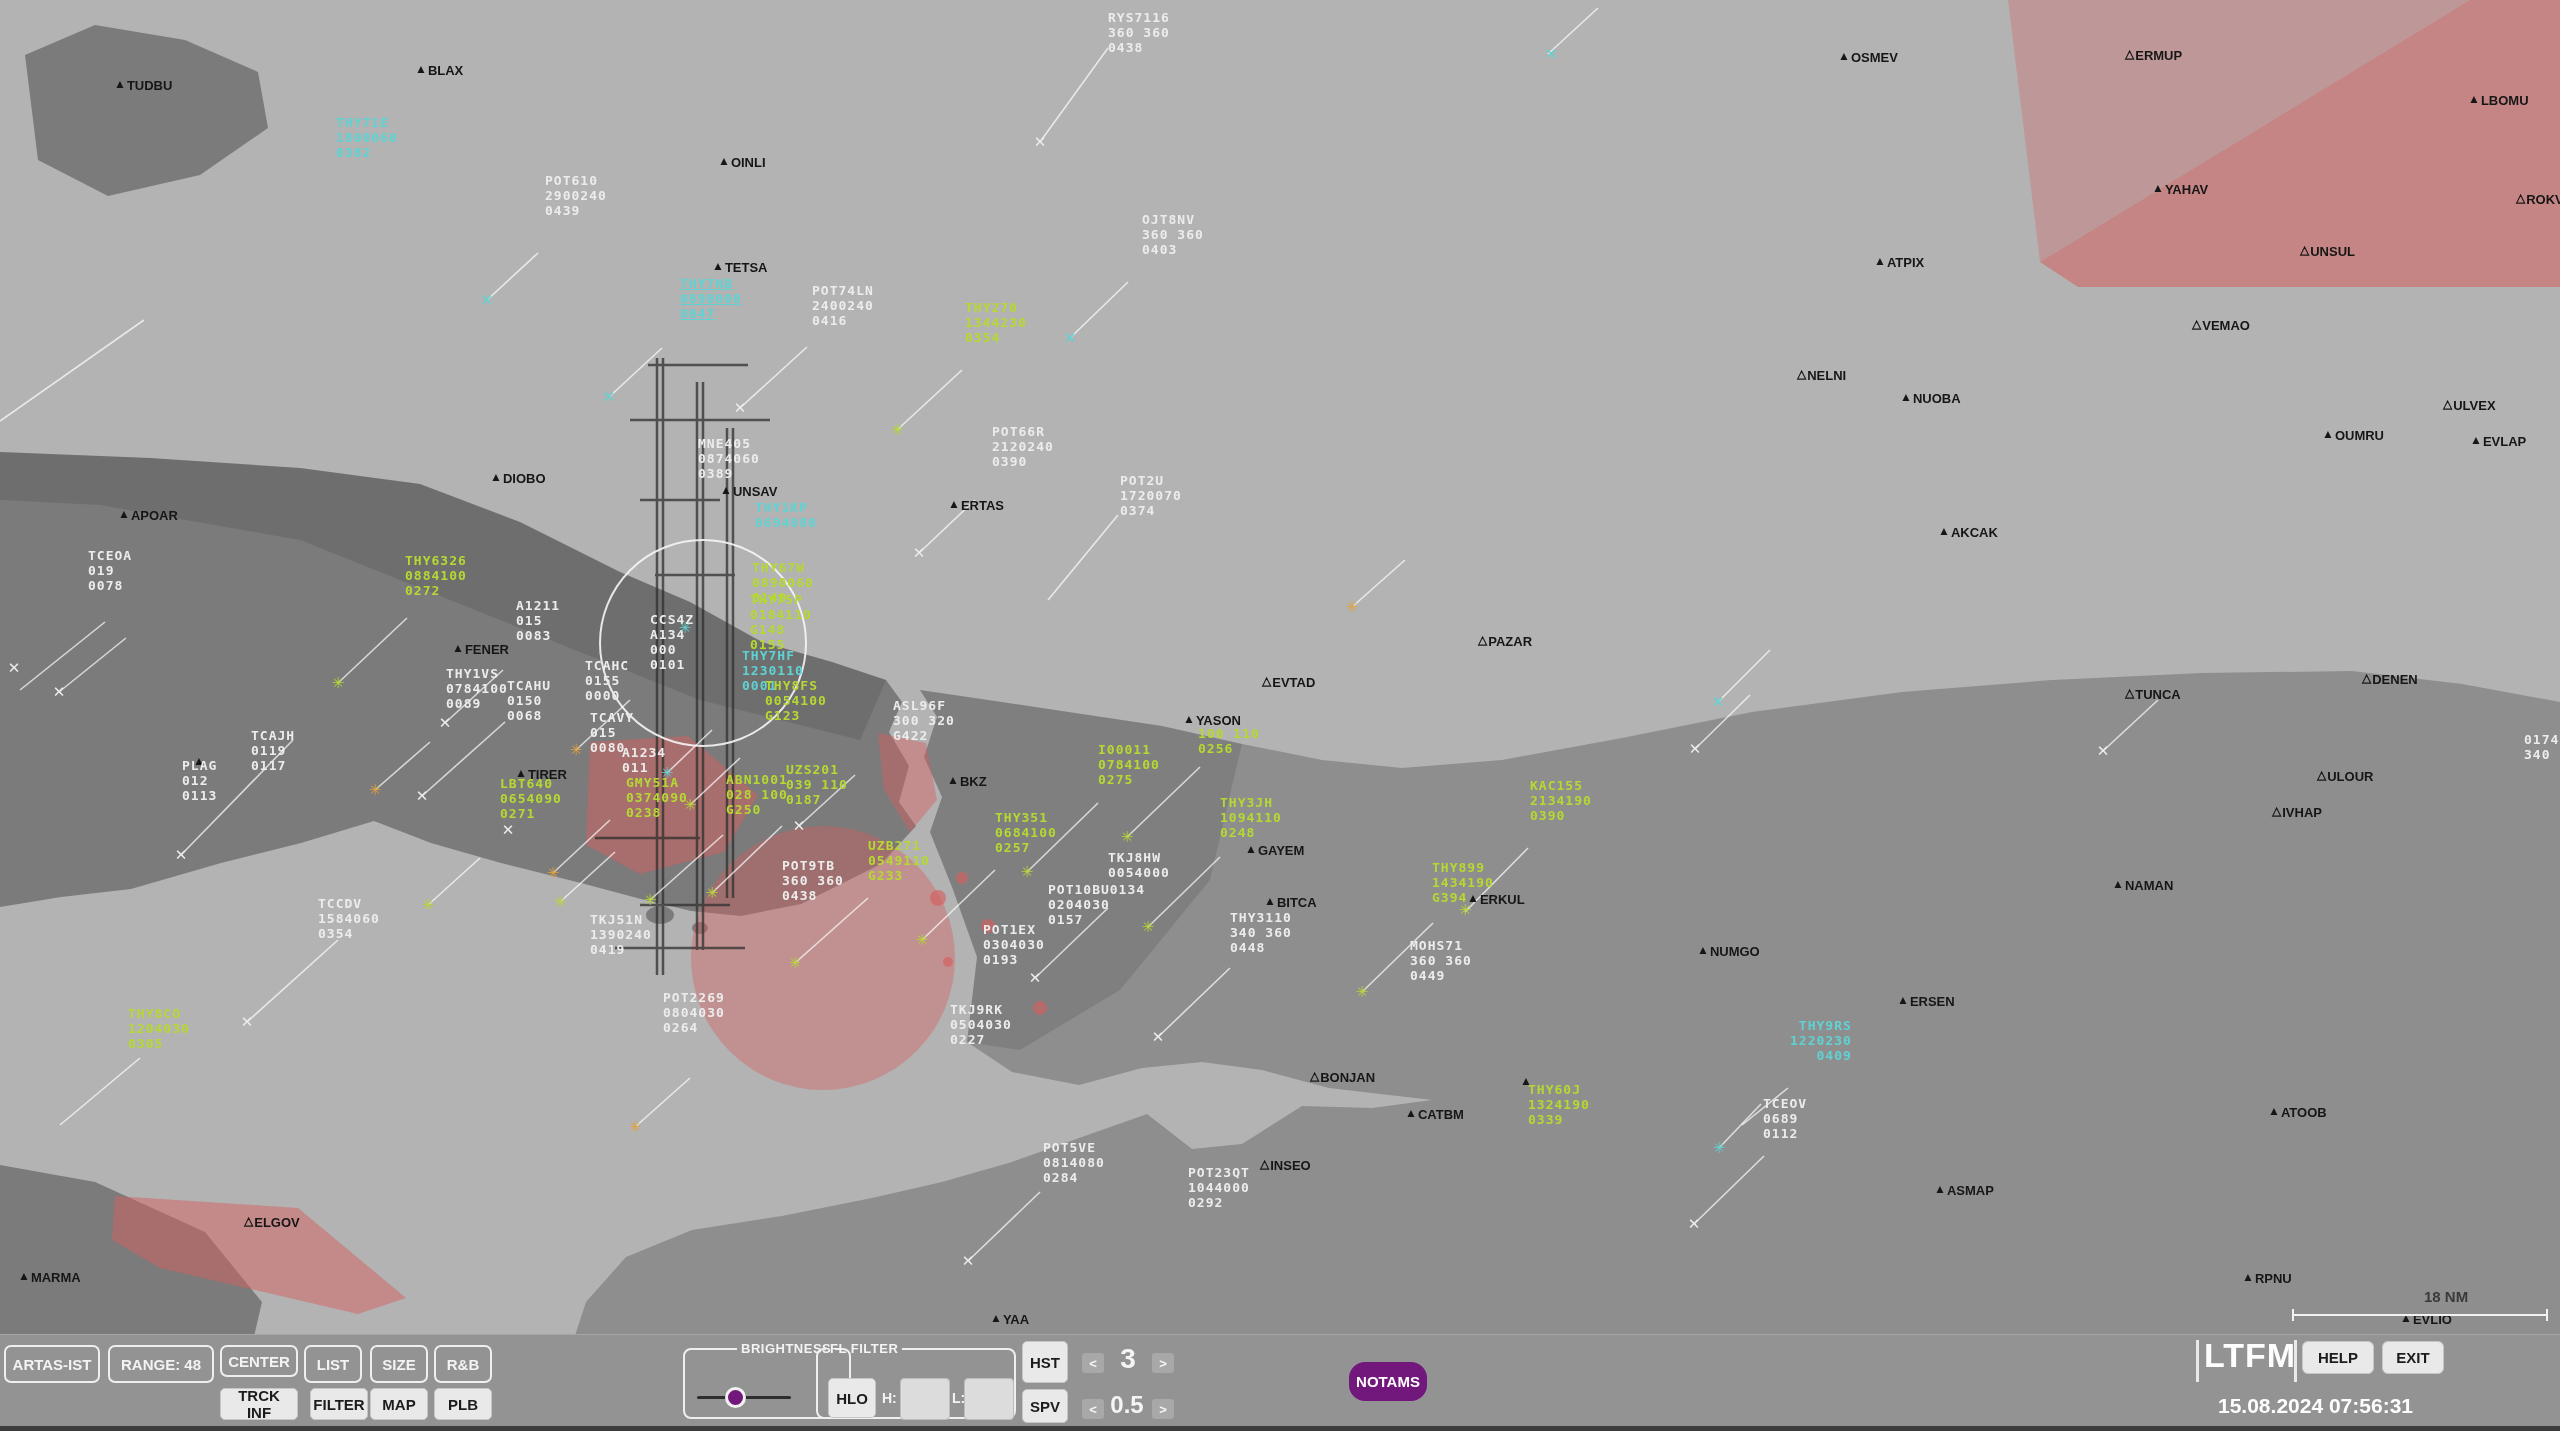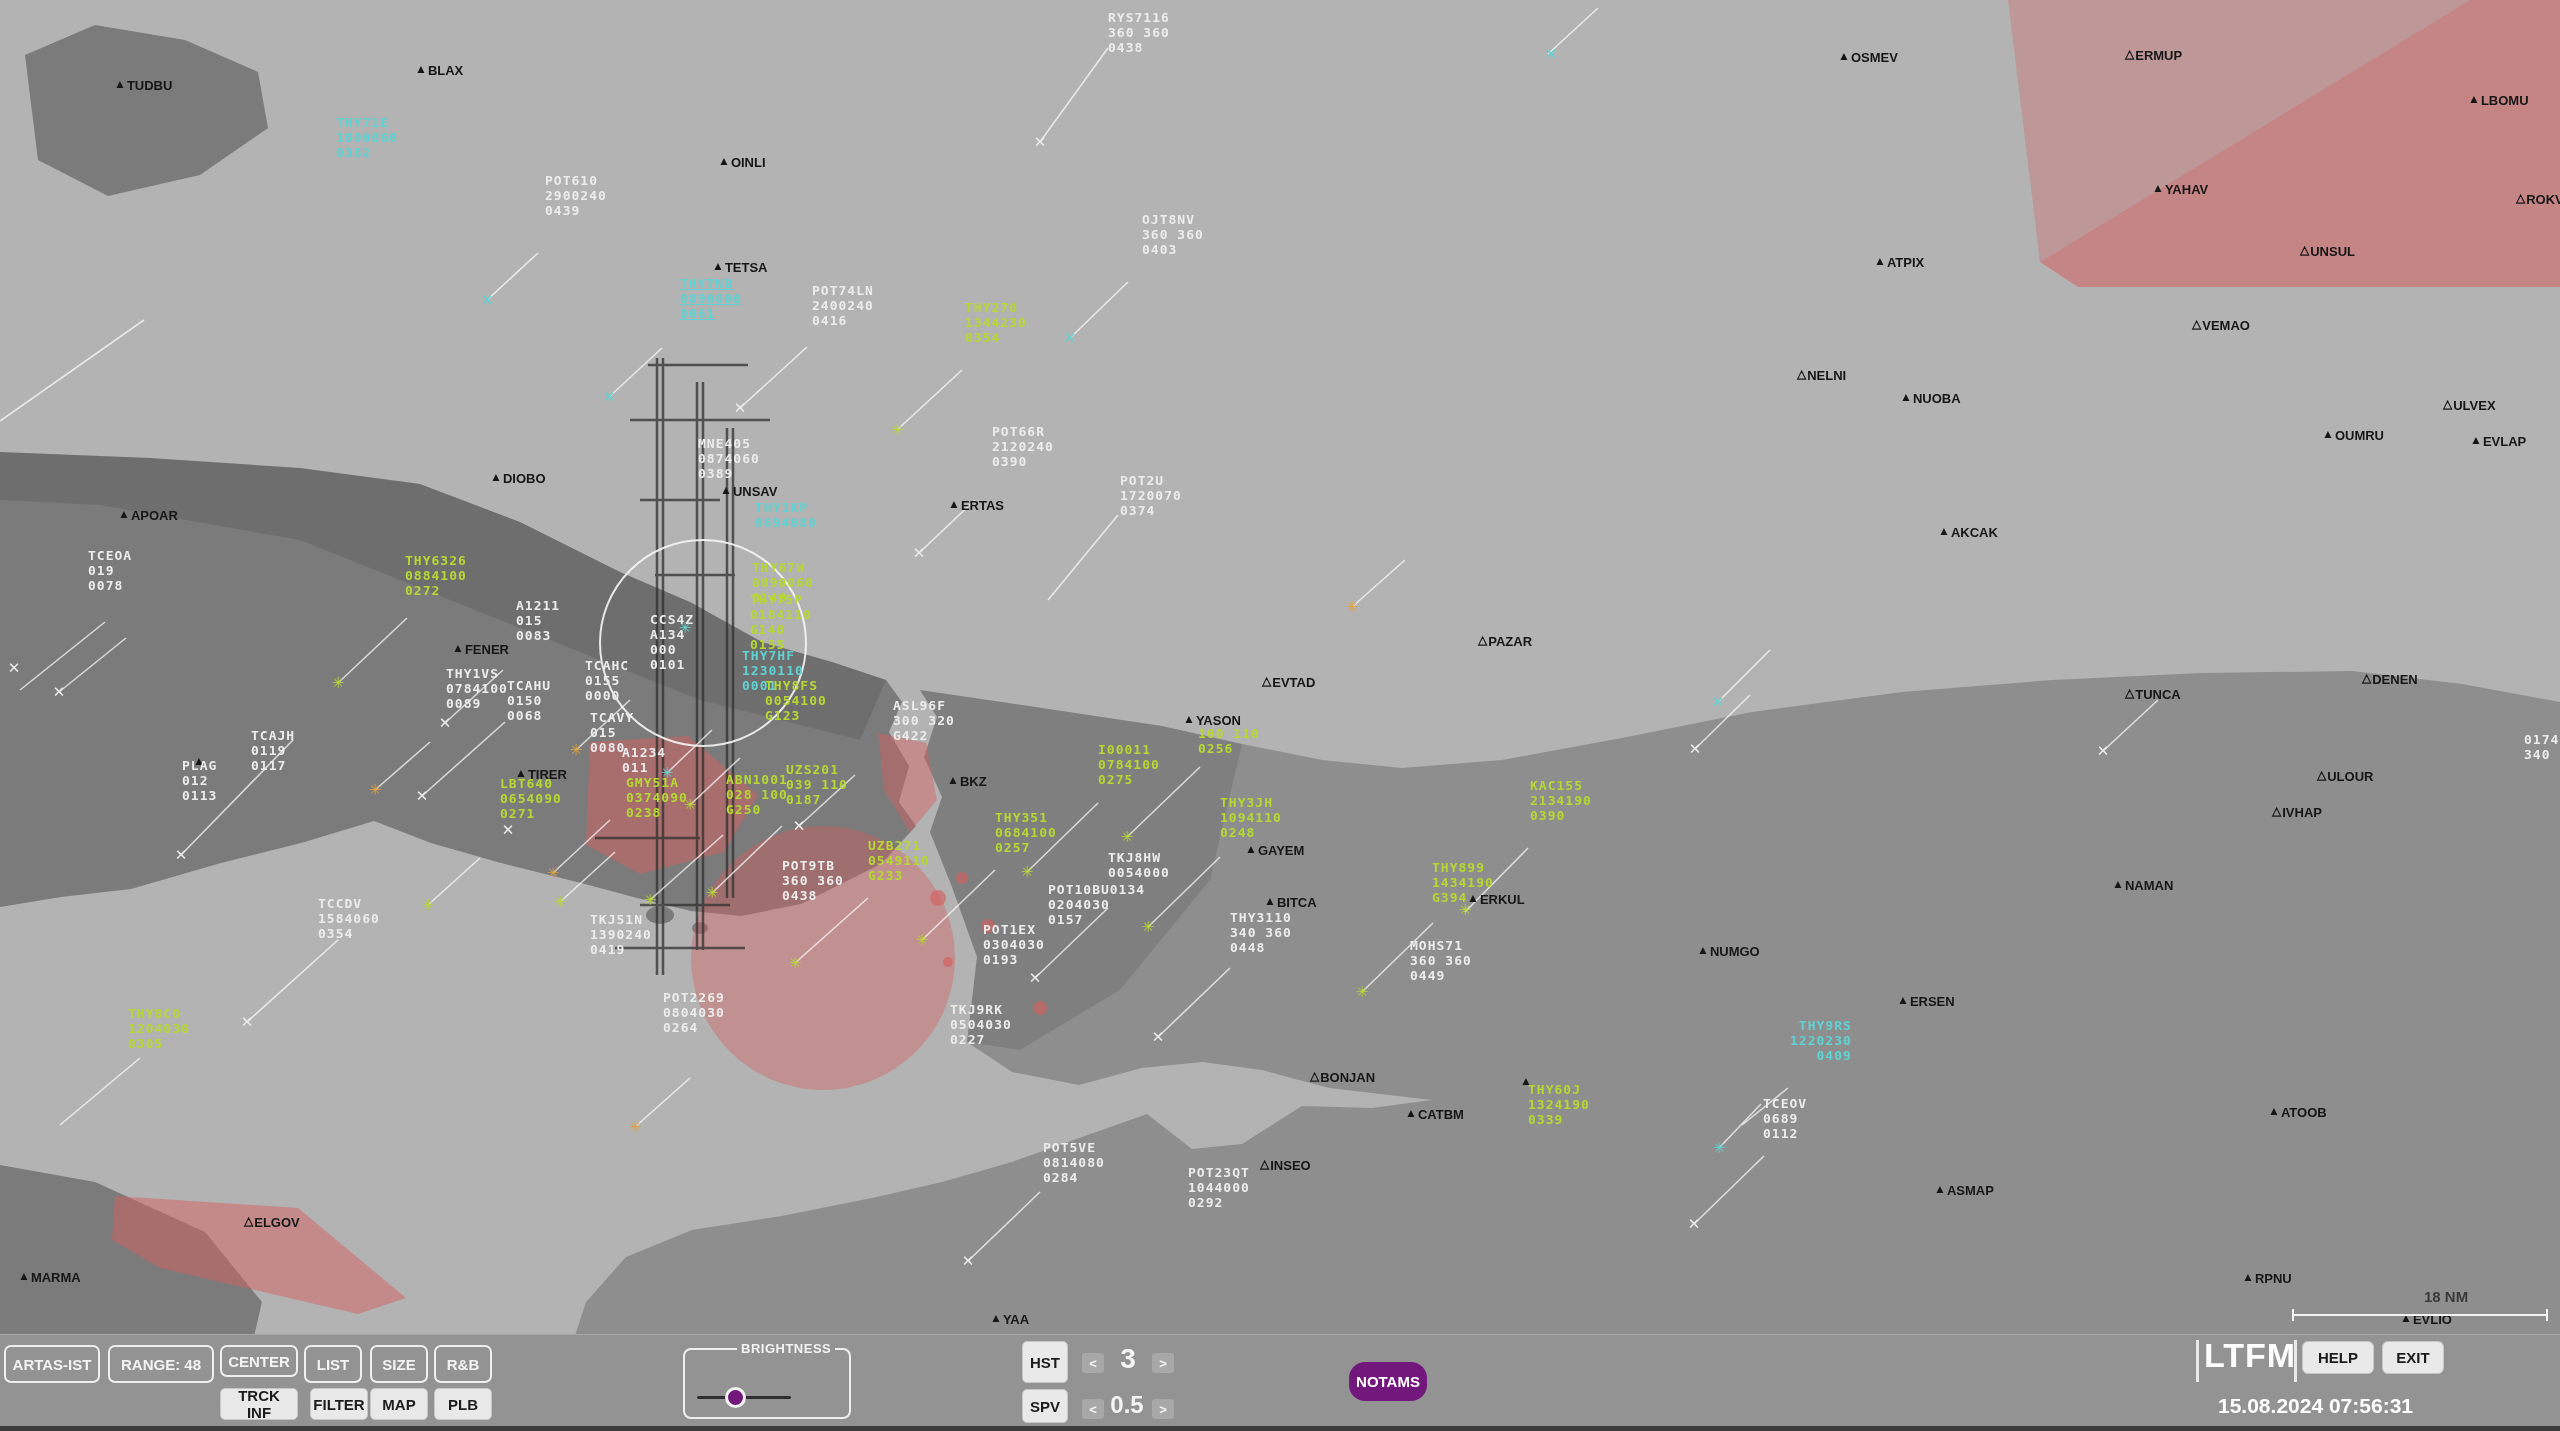--- a/index.html
+++ b/index.html
@@ -365,21 +365,21 @@
         <div>0382</div>
       </div>
       <div class="track c-white" style="left: 545px; top: 173px;">
         <div>POT610</div>
         <div>2900240</div>
         <div>0439</div>
       </div>
       <div class="track c-cyan" style="left: 680px; top: 276px; text-decoration: underline;">
         <div>THY7NB</div>
         <div>0890000</div>
-        <div>0061</div>
+        <div>0047</div>
       </div>
       <div class="track c-white" style="left: 812px; top: 283px;">
         <div>POT74LN</div>
         <div>2400240</div>
         <div>0416</div>
       </div>
       <div class="track c-green" style="left: 965px; top: 300px;">
         <div>THY270</div>
         <div>1344230</div>
         <div>0354</div>
@@ -697,20 +697,28 @@
   <button class="btn-light" style="left:310px;top:1388px;width:58px;height:32px;position:fixed;">FILTER</button>
   <button class="btn-light" style="left:370px;top:1388px;width:58px;height:32px;position:fixed;">MAP</button>
   <button class="btn-light" style="left:434px;top:1388px;width:58px;height:32px;position:fixed;">PLB</button>
 
   <fieldset class="box" style="left:683px;top:6px;width:120px;height:74px;padding-left:44px;">
     <legend>BRIGHTNESS</legend>
     <div class="slider-track"></div>
     <div class="slider-knob"></div>
   </fieldset>
 
+  <fieldset class="box" style="left:816px;top:6px;width:196px;height:74px;">
+    <legend>FL FILTER</legend>
+    <button class="btn-light" style="left:10px;top:22px;width:48px;height:40px;">HLO</button>
+    <span class="fl-label" style="left:64px;top:34px;">H:</span>
+    <input class="fl-input" style="left: 82px; top: 22px;" value="">
+    <span class="fl-label" style="left:134px;top:34px;">L:</span>
+    <input class="fl-input" style="left: 146px; top: 22px;" value="">
+  </fieldset>
 
   <button class="btn-light" style="left:1022px;top:6px;width:46px;height:42px;">HST</button>
   <button class="btn-light" style="left:1022px;top:54px;width:46px;height:34px;">SPV</button>
 
   <button class="btn-flat" style="left:1082px;top:18px;width:22px;height:20px;">&lt;</button>
   <div class="stepper-value" style="left:1106px;top:8px;width:44px;font-size:28px;font-weight:600;">3</div>
   <button class="btn-flat" style="left:1152px;top:18px;width:22px;height:20px;">&gt;</button>
 
   <button class="btn-flat" style="left:1082px;top:64px;width:22px;height:20px;">&lt;</button>
   <div class="stepper-value" style="left:1100px;top:56px;width:54px;font-size:24px;font-weight:600;">0.5</div>

